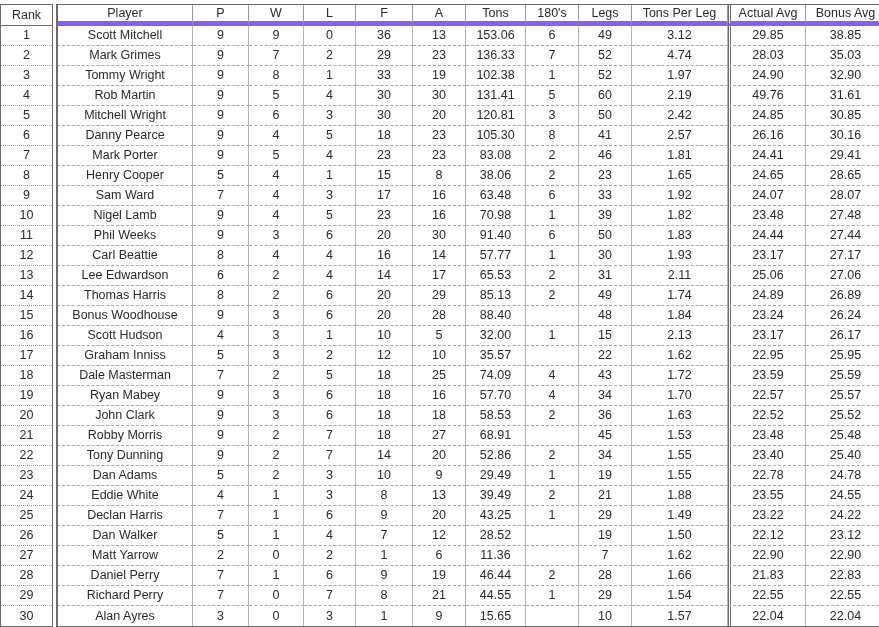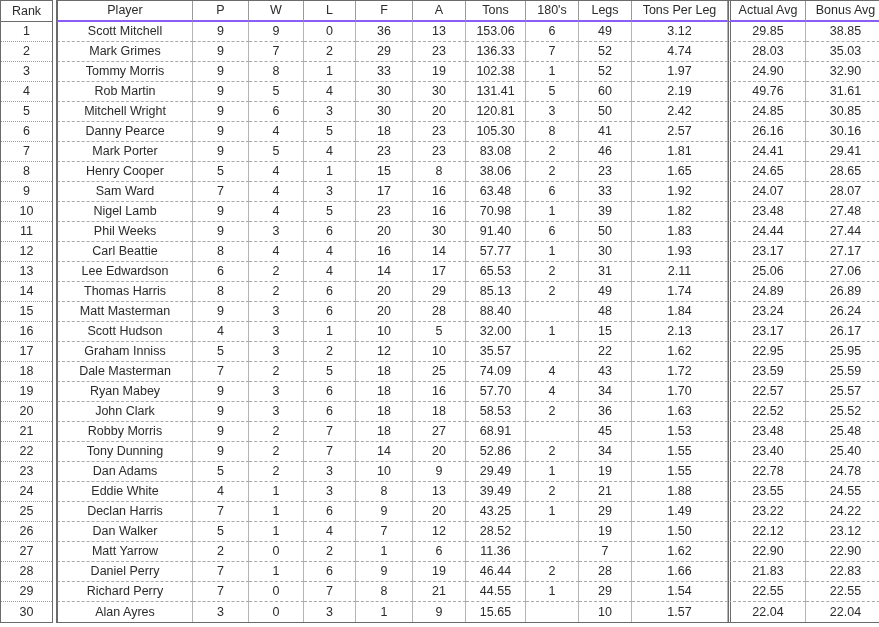--- a/index.html
+++ b/index.html
@@ -10,23 +10,23 @@
   body {
     width: 879px;
     height: 627px;
     font-family: "Liberation Sans", sans-serif;
     color: #2b2b2b;
     overflow: hidden;
   }
 
   #stats-wrap {
     display: flex;
-    align-items: flex-start;
+    align-items: flex-end;
     width: 879px;
-    height: 523px;
+    height: 627px;
     box-sizing: border-box;
   }
 
   
   table {
     border-collapse: separate;
     border-spacing: 0;
     table-layout: fixed;
     background: #ffffff;
   }
@@ -67,21 +67,21 @@
   }
 
   
   #main-table {
     width: 825px;
     border: 1px solid #6b6b6b;
     flex: 0 0 auto;
   }
   #main-table th {
     border-right: 1px solid #9a9a9a;
-    border-bottom: 2px solid #8b5cf6;
+    border-bottom: 5px solid #8b5cf6;
   }
   #main-table th:last-child {
     border-right: none;
   }
   #main-table tbody td {
     border-right: 1px solid #b5b5b5;
     border-bottom: 1px dashed #a8a8a8;
   }
   #main-table tbody td:last-child {
     border-right: none;
@@ -276,21 +276,21 @@
           <td>29</td>
           <td>23</td>
           <td>136.33</td>
           <td>7</td>
           <td>52</td>
           <td>4.74</td>
           <td class="group-start">28.03</td>
           <td>35.03</td>
         </tr>
         <tr>
-          <td class="first-col">Tommy Morris</td>
+          <td class="first-col">Tommy Wright</td>
           <td>9</td>
           <td>8</td>
           <td>1</td>
           <td>33</td>
           <td>19</td>
           <td>102.38</td>
           <td>1</td>
           <td>52</td>
           <td>1.97</td>
           <td class="group-start">24.90</td>
@@ -444,21 +444,21 @@
           <td>20</td>
           <td>29</td>
           <td>85.13</td>
           <td>2</td>
           <td>49</td>
           <td>1.74</td>
           <td class="group-start">24.89</td>
           <td>26.89</td>
         </tr>
         <tr>
-          <td class="first-col">Matt Masterman</td>
+          <td class="first-col">Bonus Woodhouse</td>
           <td>9</td>
           <td>3</td>
           <td>6</td>
           <td>20</td>
           <td>28</td>
           <td>88.40</td>
           <td></td>
           <td>48</td>
           <td>1.84</td>
           <td class="group-start">23.24</td>

